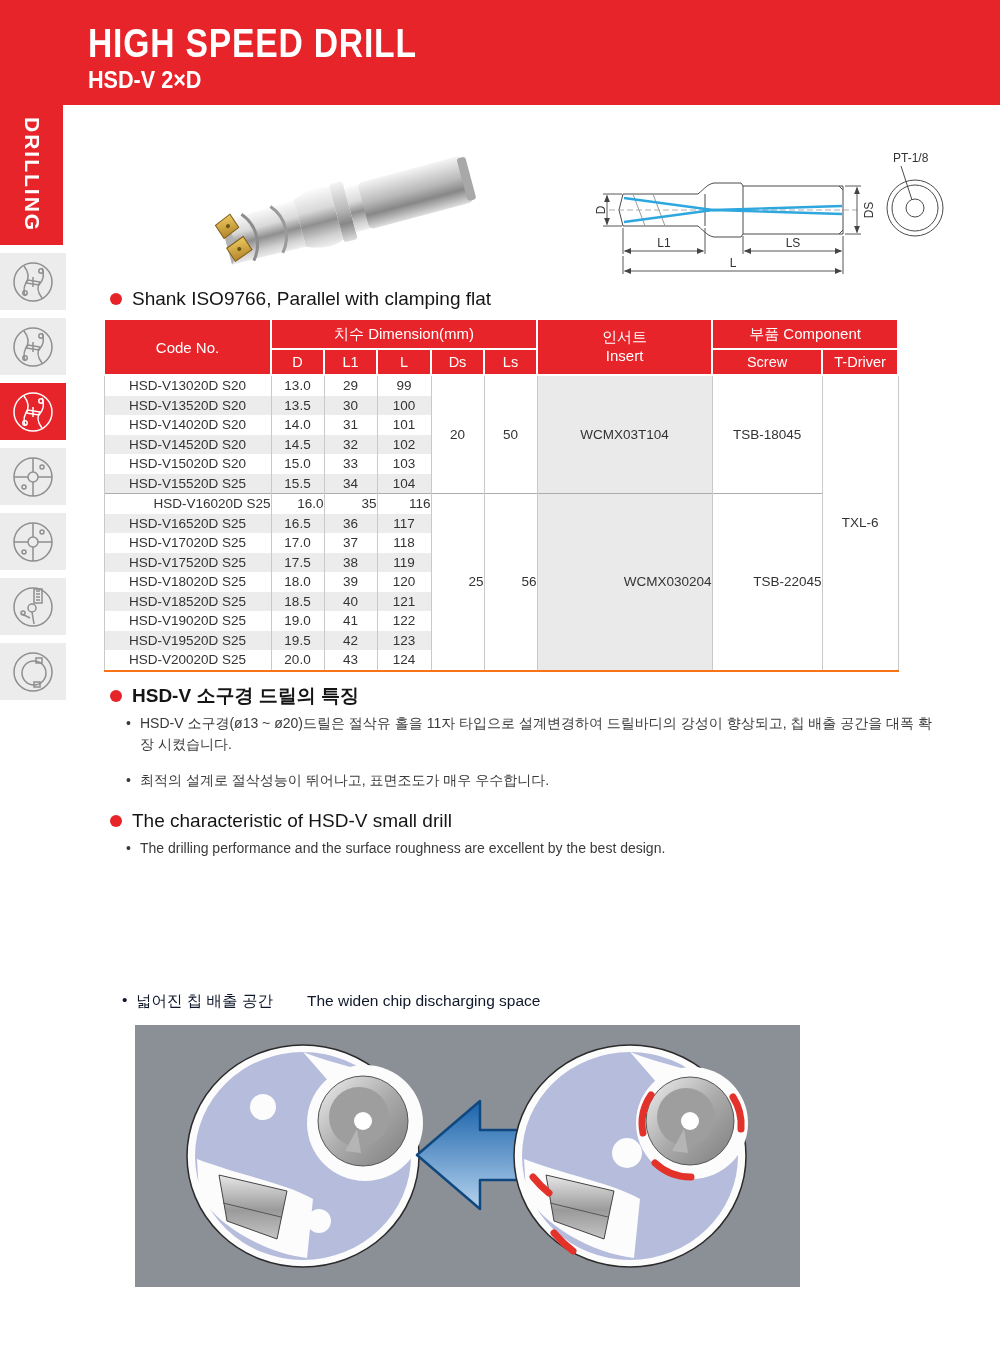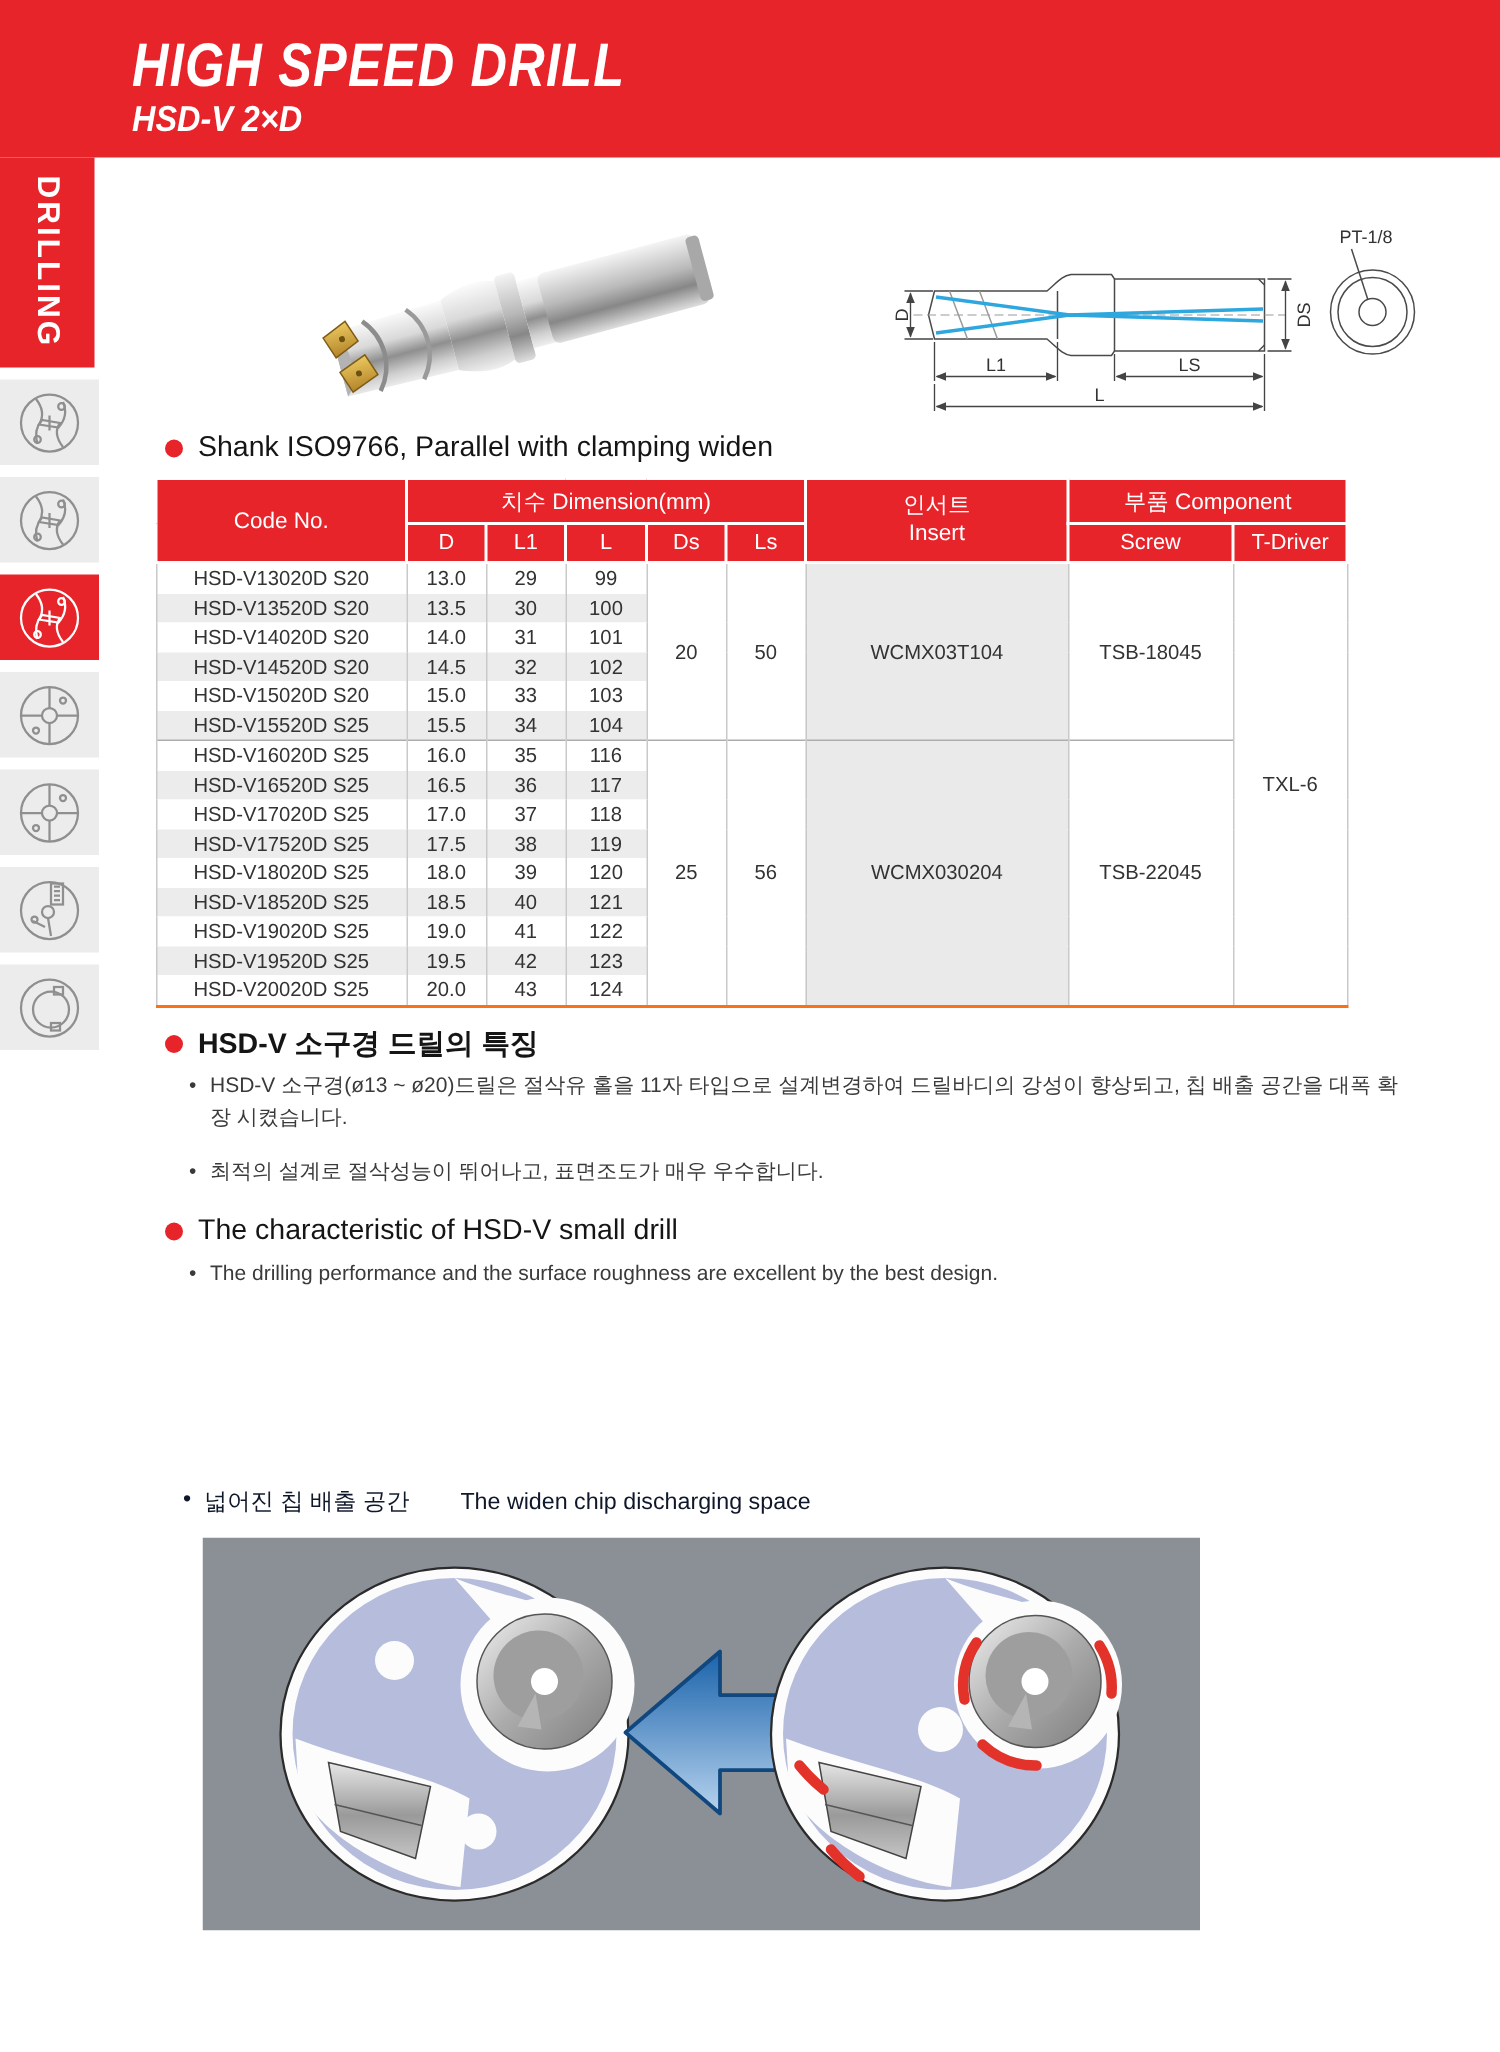--- a/index.html
+++ b/index.html
@@ -2,21 +2,21 @@
 <html><head>
 <meta charset="utf-8">
 <style>
   * { margin:0; padding:0; box-sizing:border-box; }
   html,body { background:#fff; }
   .page {
     position:relative; width:1000px; height:1368px; background:#fff;
     font-family:"Liberation Sans", sans-serif; overflow:hidden;
   }
   
-  .band { position:absolute; left:0; top:0; width:1000px; height:105px; background:#e8242b;font-style:italic; }
+  .band { position:absolute; left:0; top:0; width:1000px; height:105px; background:#e8242b; }
   .band .title {
     position:absolute; left:88px; top:20px; color:#fff; font-size:41px; font-weight:bold;
     letter-spacing:1px; transform:scaleX(.82); transform-origin:left center; white-space:nowrap;
   }
   .band .subtitle {
     position:absolute; left:88px; top:66px; color:#fff; font-size:24px; font-weight:bold;
     transform:scaleX(.9); transform-origin:left center; white-space:nowrap;
   }
   
   .side-label {
@@ -65,21 +65,21 @@
   }
   .spec-table thead tr.h1 th { height:30px; }
   .spec-table thead tr.h2 th { height:26px; font-size:14.5px; }
   .spec-table thead th.insert-h div { line-height:1.25; }
   .spec-table tbody td {
     border-left:1px solid #c9c9c9; border-right:1px solid #c9c9c9;
     height:19.5px; padding:0; text-align:center; background:#fff; line-height:19.5px;
   }
   .spec-table tbody td.stripe { background:#ececec;margin-left:16px; }
   .spec-table tbody td.insert-cell { background:#eaeaea; }
-  .spec-table tbody tr.group-start td { border-top:1px solid #adadad; }
+  .spec-table tbody tr.group-start td { border-top:1px solid #adadad;text-align:right; }
   
   .panel-svg { position:absolute; left:135px; top:1025px; width:665px; height:262px; }
 </style>
 </head>
 <body>
 
 <div class="page">
 
   <div class="band">
     <div class="title">HIGH SPEED DRILL</div>
@@ -229,21 +229,21 @@
       <circle cx="322" cy="60" r="28"></circle>
       <circle cx="322" cy="60" r="23"></circle>
       <circle cx="322" cy="60" r="9"></circle>
       <path d="M308 18 L319 52"></path>
     </g>
     <text x="300" y="14">PT-1/8</text>
   </svg>
 
   <div class="sec-head" style="left:110px; top:288px">
     <span class="dot"></span>
-    <span class="txt">Shank ISO9766, Parallel with clamping widen</span>
+    <span class="txt">Shank ISO9766, Parallel with clamping flat</span>
   </div>
 
   <table class="spec-table">
     <colgroup>
       <col style="width:167px">
         <col style="width:53px">
         <col style="width:53px">
         <col style="width:54px">
       <col style="width:53px">
         <col style="width:53px">

